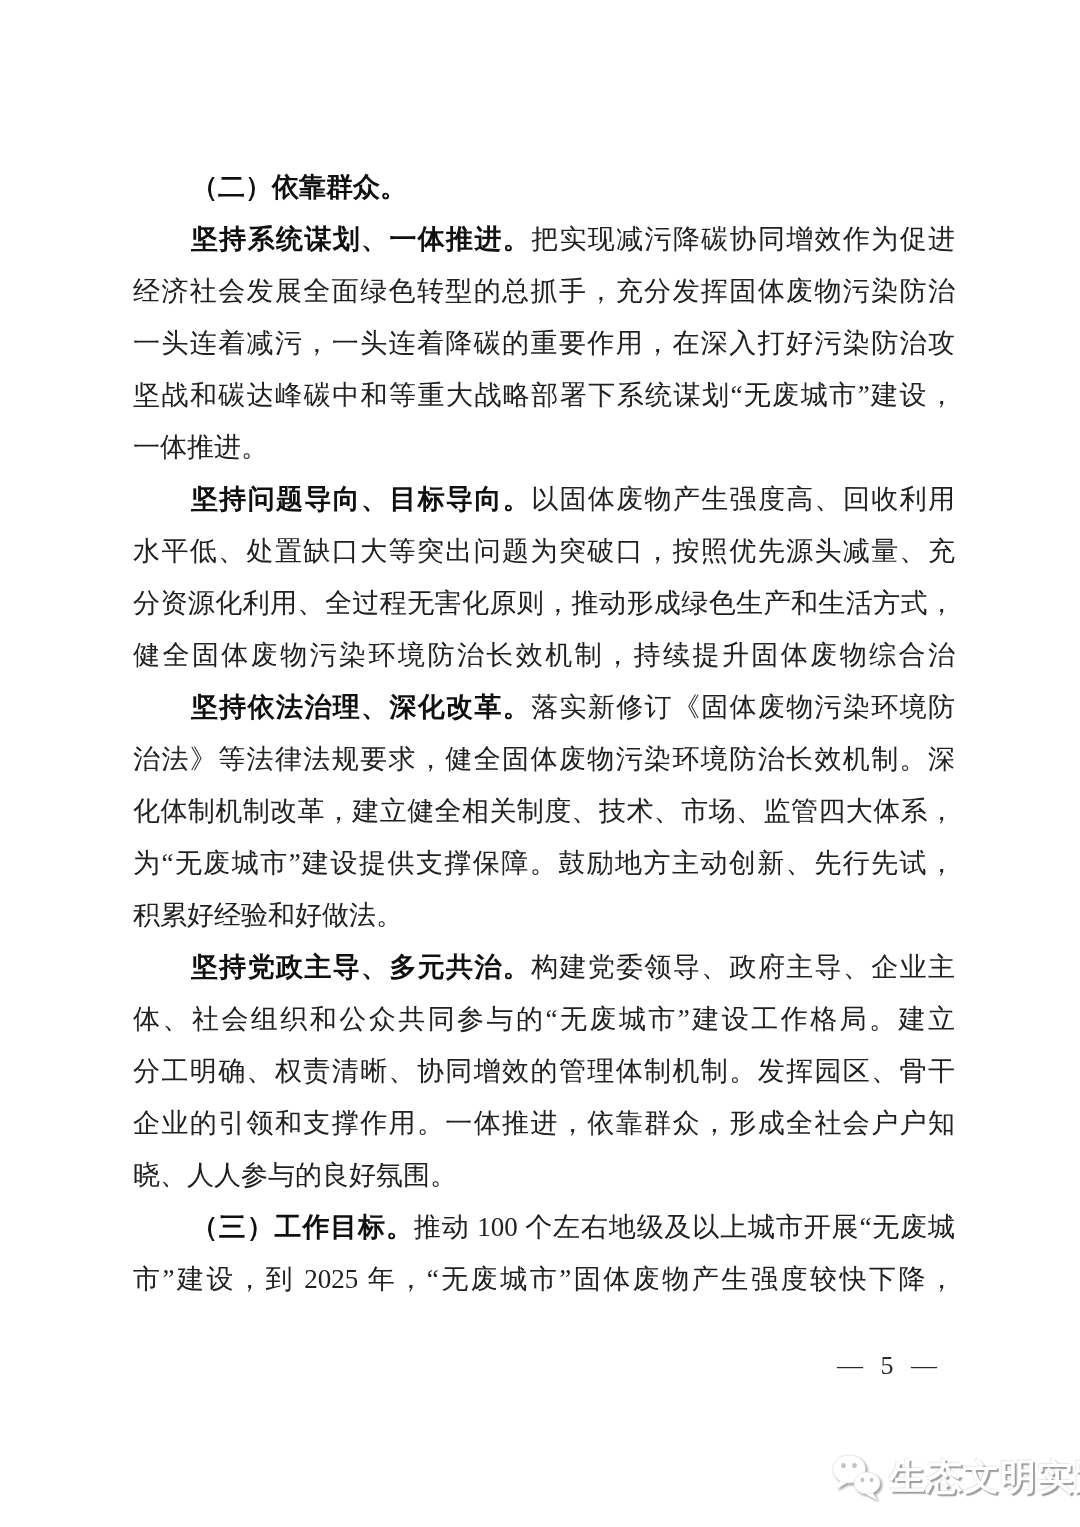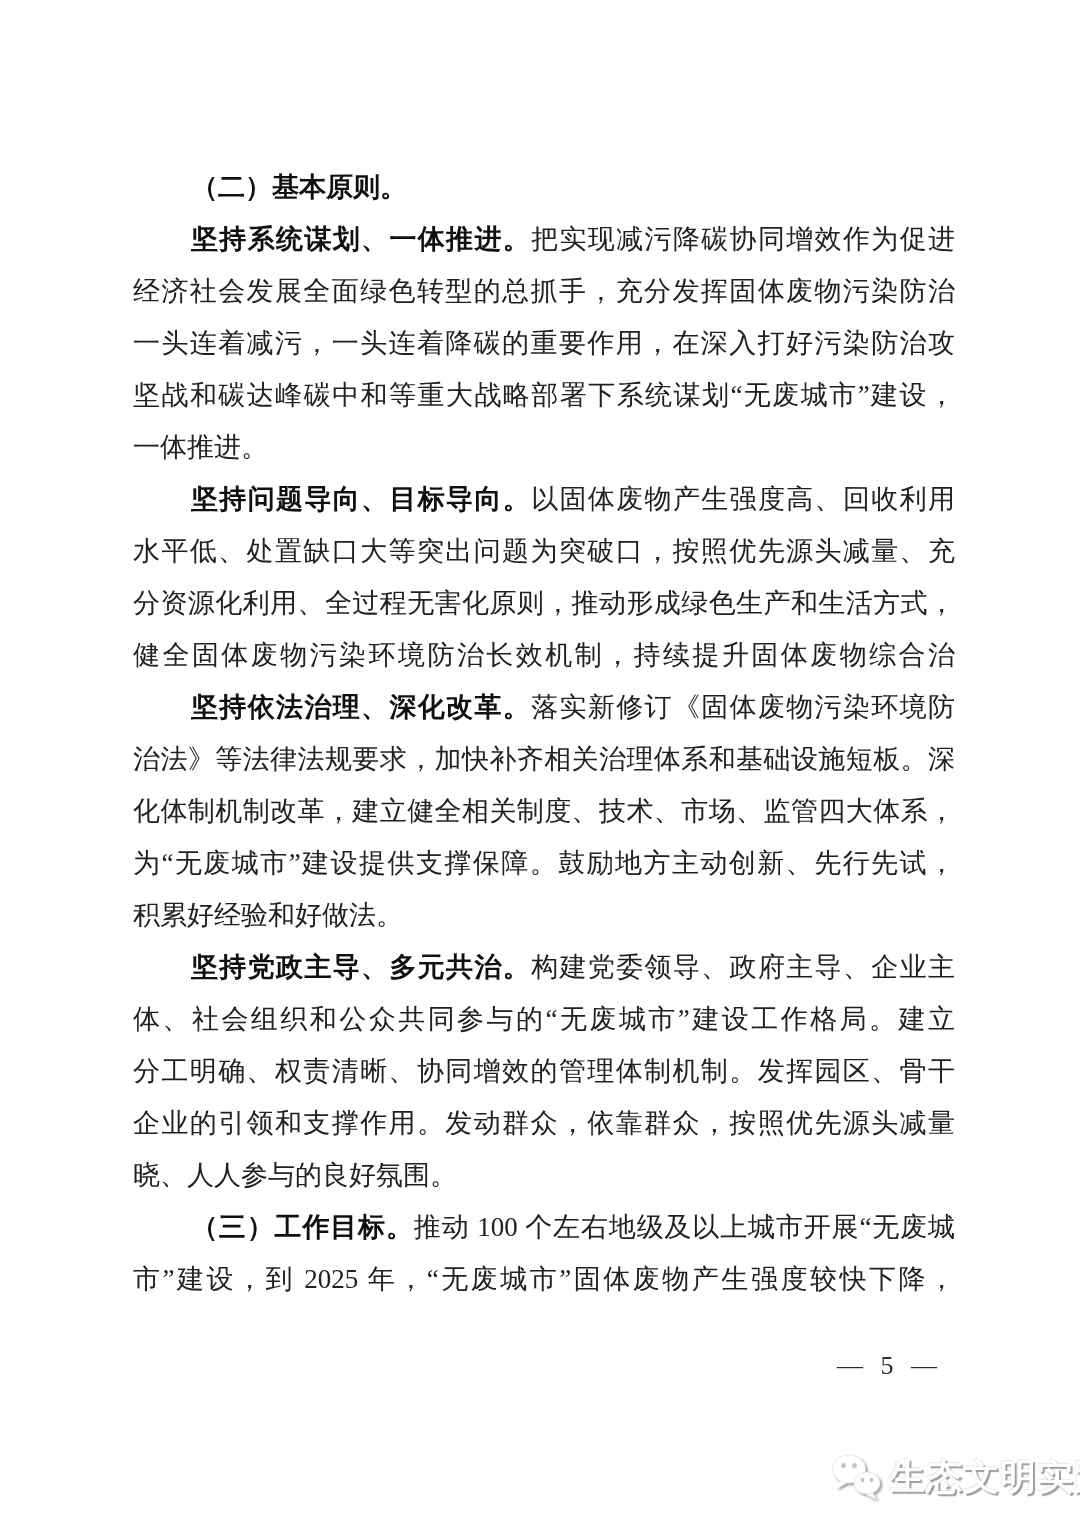--- a/index.html
+++ b/index.html
@@ -72,39 +72,39 @@
     text-shadow: 2px 2px 1px #9e9e9e, -1px -1px 1px #e8e8e8;
     white-space: nowrap;
   }
 </style>
 </head>
 <body>
 
 <div class="page">
 
   <div class="doc-body">
-      <div class="line indent"><span class="b">（二）基本原则。</span></div>
+      <div class="line indent"><span class="b">（二）依靠群众。</span></div>
       <div class="line j indent"><span class="b">坚持系统谋划、一体推进。</span><span>把实现减污降碳协同增效作为促进</span></div>
       <div class="line j"><span>经济社会发展全面绿色转型的总抓手，充分发挥固体废物污染防治</span></div>
       <div class="line j"><span>一头连着减污，一头连着降碳的重要作用，在深入打好污染防治攻</span></div>
       <div class="line j"><span>坚战和碳达峰碳中和等重大战略部署下系统谋划“无废城市”建设，</span></div>
       <div class="line"><span>一体推进。</span></div>
       <div class="line j indent"><span class="b">坚持问题导向、目标导向。</span><span>以固体废物产生强度高、回收利用</span></div>
       <div class="line j"><span>水平低、处置缺口大等突出问题为突破口，按照优先源头减量、充</span></div>
       <div class="line j"><span>分资源化利用、全过程无害化原则，推动形成绿色生产和生活方式，</span></div>
       <div class="line j"><span>健全固体废物污染环境防治长效机制，持续提升固体废物综合治</span></div>
       <div class="line j indent"><span class="b">坚持依法治理、深化改革。</span><span>落实新修订《固体废物污染环境防</span></div>
-      <div class="line j"><span>治法》等法律法规要求，加快补齐相关治理体系和基础设施短板。深</span></div>
+      <div class="line j"><span>治法》等法律法规要求，健全固体废物污染环境防治长效机制。深</span></div>
       <div class="line j"><span>化体制机制改革，建立健全相关制度、技术、市场、监管四大体系，</span></div>
       <div class="line j"><span>为“无废城市”建设提供支撑保障。鼓励地方主动创新、先行先试，</span></div>
       <div class="line"><span>积累好经验和好做法。</span></div>
       <div class="line j indent"><span class="b">坚持党政主导、多元共治。</span><span>构建党委领导、政府主导、企业主</span></div>
       <div class="line j"><span>体、社会组织和公众共同参与的“无废城市”建设工作格局。建立</span></div>
       <div class="line j"><span>分工明确、权责清晰、协同增效的管理体制机制。发挥园区、骨干</span></div>
-      <div class="line j"><span>企业的引领和支撑作用。发动群众，依靠群众，按照优先源头减量</span></div>
+      <div class="line j"><span>企业的引领和支撑作用。一体推进，依靠群众，形成全社会户户知</span></div>
       <div class="line"><span>晓、人人参与的良好氛围。</span></div>
       <div class="line j indent"><span class="b">（三）工作目标。</span><span>推动 100 个左右地级及以上城市开展“无废城</span></div>
       <div class="line j"><span>市”建设，到 2025 年，“无废城市”固体废物产生强度较快下降，</span></div>
     </div>
 
   <div class="pagenum">— 5 —</div>
 
   <div class="watermark">
     <svg class="wm-icon" width="54" height="50" viewBox="0 0 54 50">
       <g>

